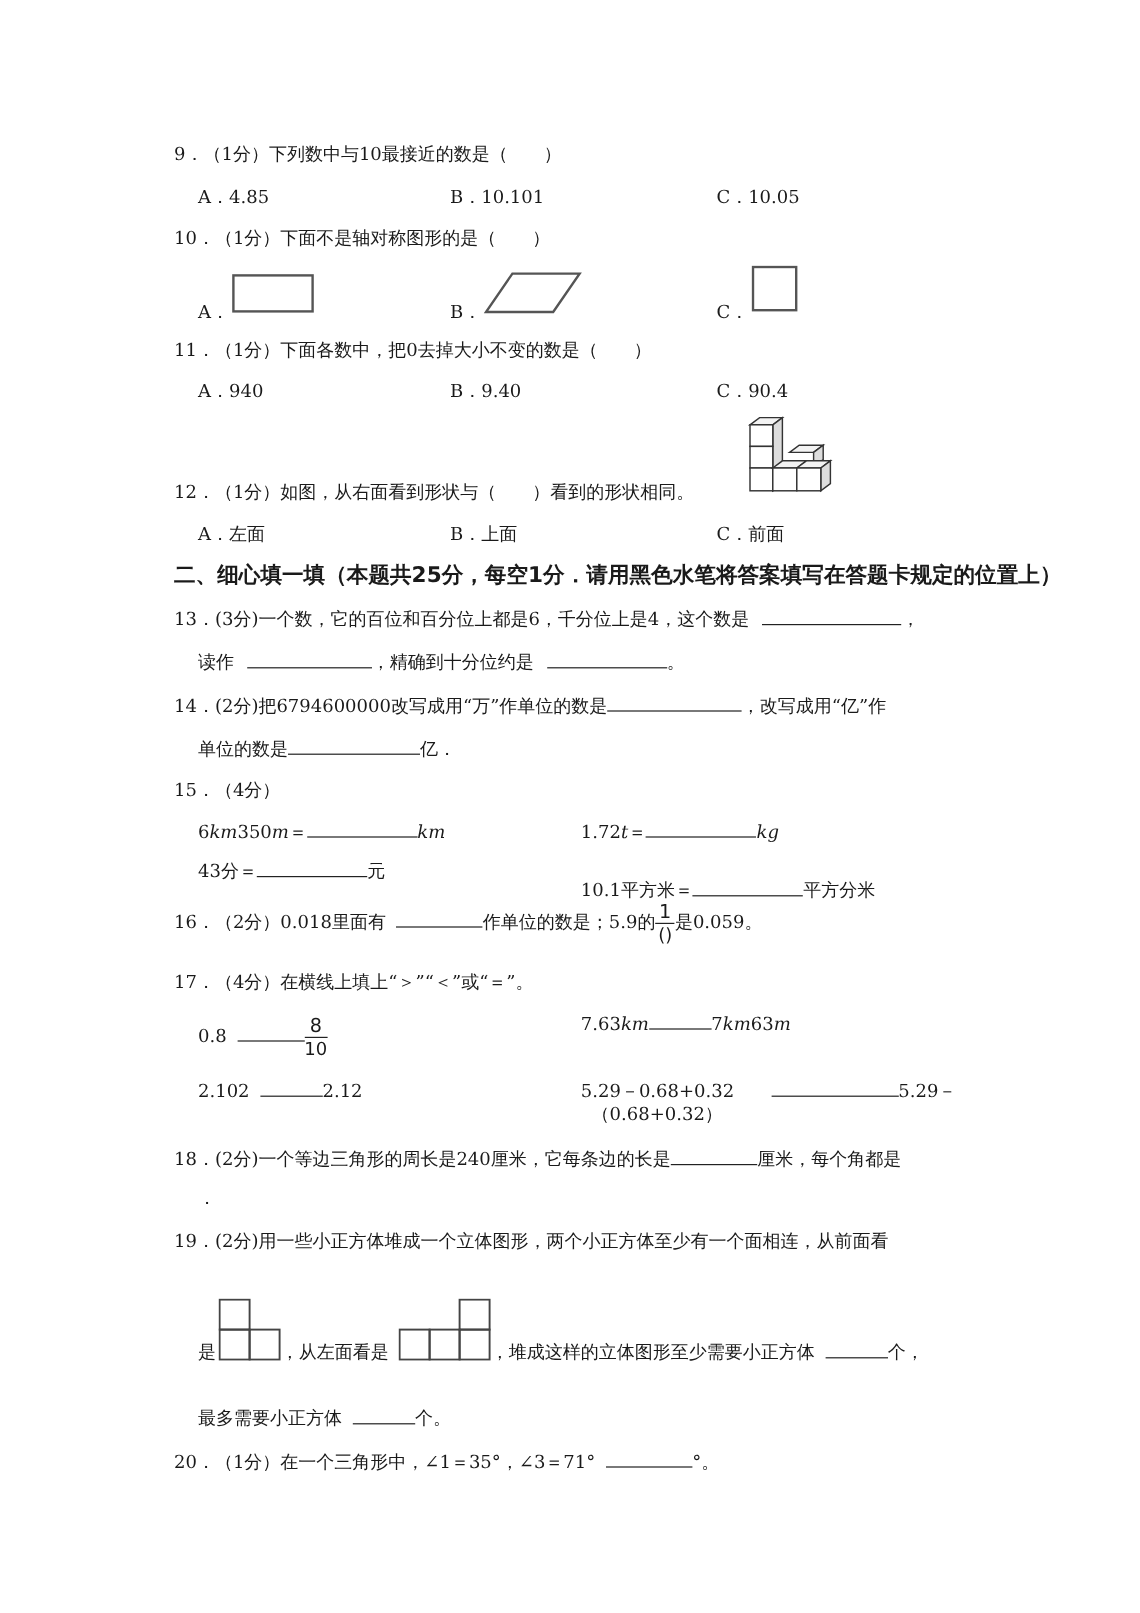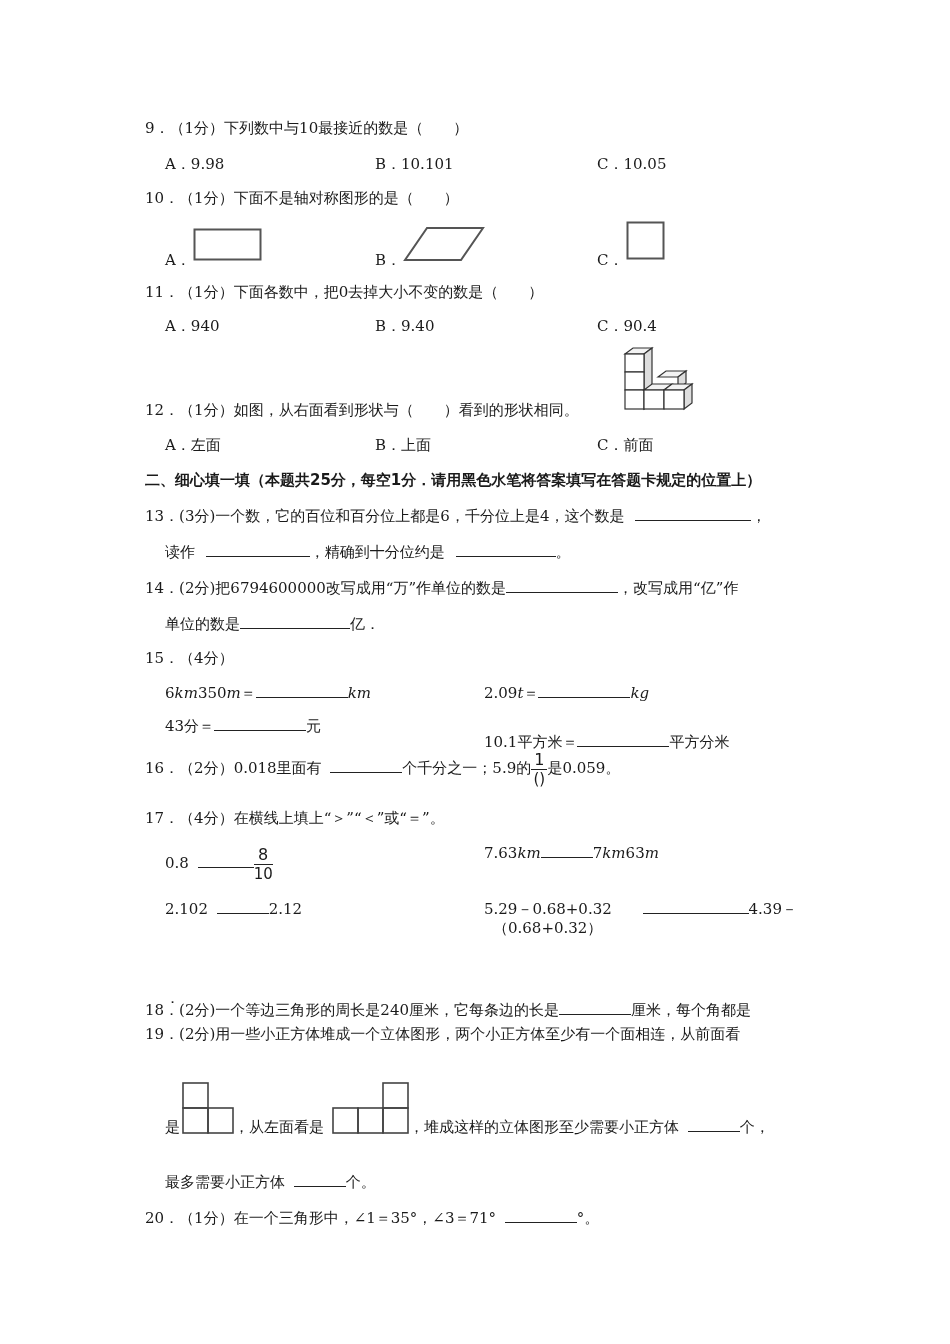--- a/index.html
+++ b/index.html
@@ -3,32 +3,32 @@
 <meta charset="utf-8">
 <style>
   html, body { margin: 0; padding: 0; background: #ffffff; }
   body {
     width: 950px; height: 1344px; position: relative; overflow: hidden;
     font-family: "DejaVu Serif", "Liberation Serif", serif;
     color: #1a1a1a; font-size: 15px;
   }
   .abs { position: absolute; white-space: nowrap; line-height: 20px; }
   .blank { display: inline-block; border-bottom: 1px solid #222; height: 14px; vertical-align: baseline; }
-  .bold { font-family: "DejaVu Sans", "Liberation Sans", sans-serif; font-weight: bold; font-size: 15px; }
+  .bold { font-family: "DejaVu Sans", "Liberation Sans", sans-serif; font-weight: bold; font-size: 18px; }
   i.u { font-style: italic; }
   .frac { display: inline-block; vertical-align: middle; text-align: center; font-family: "DejaVu Sans", sans-serif; line-height: 18px; }
   .frac .num { display: block; border-bottom: 1.5px solid #222; padding: 0 3px; font-size: 16px; }
   .frac .den { display: block; font-size: 15px; }
   svg { display: block; }
 </style>
 </head>
 <body>
 
 <div class="abs" style="left:145px;top:118px;">9．（1分）下列数中与10最接近的数是（　　）</div>
-<div class="abs" style="left:165px;top:154px;">A．9.98</div>
+<div class="abs" style="left:165px;top:154px;">A．4.85</div>
 <div class="abs" style="left:375px;top:154px;">B．10.101</div>
 <div class="abs" style="left:597px;top:154px;">C．10.05</div>
 
 <div class="abs" style="left:145px;top:188px;">10．（1分）下面不是轴对称图形的是（　　）</div>
 <div class="abs" style="left:165px;top:250px;">A．</div>
 <div class="abs" style="left:193px;top:228px;">
   <svg width="70" height="34">
       <rect x="1.5" y="1.5" width="66" height="30" fill="none" stroke="#555" stroke-width="2"></rect>
     </svg>
 </div>
@@ -93,53 +93,53 @@
 </div>
 <div class="abs" style="left:165px;top:614px;">
   <span>单位的数是</span><span class="blank" style="width:110px;"></span><span>亿．</span>
 </div>
 
 <div class="abs" style="left:145px;top:648px;">15．（4分）</div>
 <div class="abs" style="left:165px;top:683px;">
   <span>6</span><i class="u">km</i><span>350</span><i class="u">m</i><span>＝</span><span class="blank" style="width:92px;"></span><i class="u">km</i>
 </div>
 <div class="abs" style="left:484px;top:683px;">
-  <span>2.09</span><i class="u">t</i><span>＝</span><span class="blank" style="width:92px;"></span><i class="u">kg</i>
+  <span>1.72</span><i class="u">t</i><span>＝</span><span class="blank" style="width:92px;"></span><i class="u">kg</i>
 </div>
 <div class="abs" style="left:165px;top:716px;">
   <span>43分＝</span><span class="blank" style="width:92px;"></span><span>元</span>
 </div>
 <div class="abs" style="left:484px;top:716px;margin-top:16px;">
   <span>10.1平方米＝</span><span class="blank" style="width:92px;"></span><span>平方分米</span>
 </div>
 
 <div class="abs" style="left:145px;top:748px;line-height:40px;">
   <span>16．（2分）0.018里面有</span>
-  <span class="blank" style="width:72px;margin-left:4px;"></span><span>个千分之一；5.9的</span><span class="frac"><span class="num">1</span><span class="den">()</span></span><span>是0.059。</span>
+  <span class="blank" style="width:72px;margin-left:4px;"></span><span>作单位的数是；5.9的</span><span class="frac"><span class="num">1</span><span class="den">()</span></span><span>是0.059。</span>
 </div>
 
 <div class="abs" style="left:145px;top:808px;">17．（4分）在横线上填上“＞”“＜”或“＝”。</div>
 <div class="abs" style="left:165px;top:843px;line-height:40px;">
   <span>0.8</span>
   <span class="blank" style="width:56px;margin-left:4px;"></span><span class="frac"><span class="num">8</span><span class="den">10</span></span>
 </div>
 <div class="abs" style="left:484px;top:843px;">
   <span>7.63</span><i class="u">km</i><span class="blank" style="width:52px;"></span><span>7</span><i class="u">km</i><span>63</span><i class="u">m</i>
 </div>
 <div class="abs" style="left:165px;top:899px;">
   <span>2.102</span>
   <span class="blank" style="width:52px;margin-left:4px;"></span><span>2.12</span>
 </div>
 <div class="abs" style="left:484px;top:899px;">
   <span>5.29－0.68+0.32</span>
-  <span class="blank" style="width:106px;margin-left:26px;"></span><span>4.39－</span>
+  <span class="blank" style="width:106px;margin-left:26px;"></span><span>5.29－</span>
 </div>
 <div class="abs" style="left:493px;top:918px;">（0.68+0.32）</div>
 
-<div class="abs" style="left:145px;top:1000px;">
+<div class="abs" style="left:145px;top:956px;">
   <span>18．(2分)一个等边三角形的周长是240厘米，它每条边的长是</span><span class="blank" style="width:72px;"></span><span>厘米，每个角都是</span>
 </div>
 <div class="abs" style="left:165px;top:988px;">．</div>
 
 <div class="abs" style="left:145px;top:1024px;">19．(2分)用一些小正方体堆成一个立体图形，两个小正方体至少有一个面相连，从前面看</div>
 <div class="abs" style="left:165px;top:1117px;">
   <span>是</span>
 </div>
 <div class="abs" style="left:182px;top:1082px;">
   <svg width="54" height="52" viewBox="0 0 54 52">

